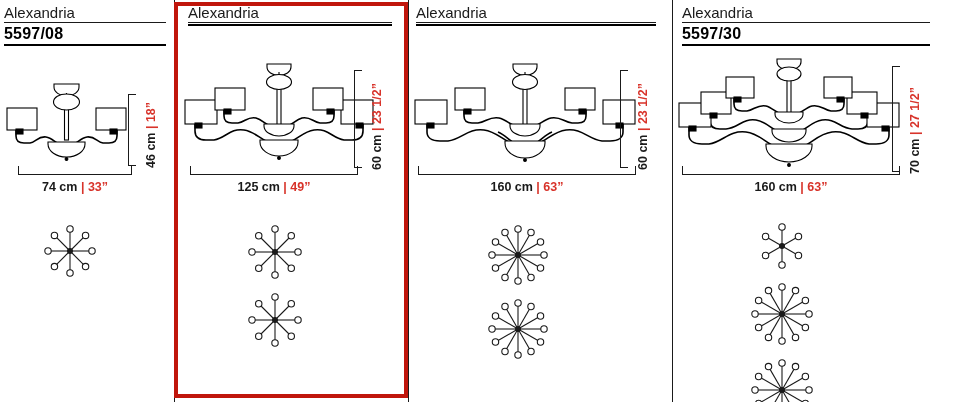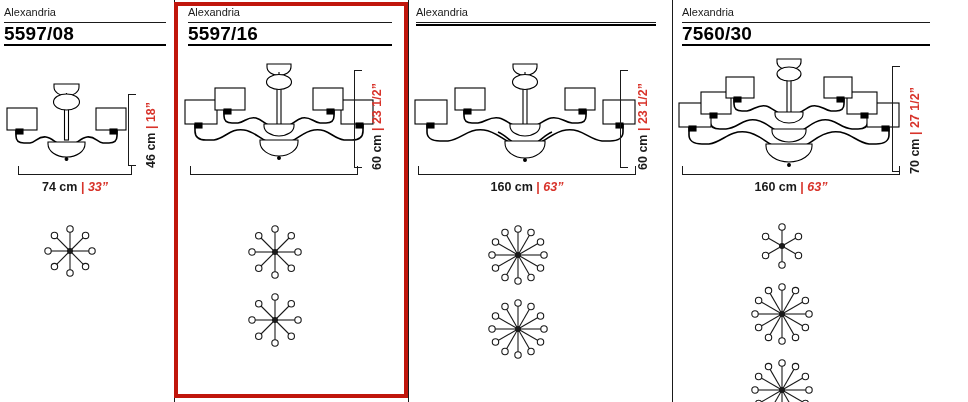--- a/index.html
+++ b/index.html
@@ -15,26 +15,26 @@
 
   
   .vrule{position:absolute;top:0;width:1px;height:402px;background:#1a1a1a;}
 
   
   .col{position:absolute;top:0;height:402px;}
 
   
   .hdr{position:absolute;left:0;top:4px;}
   .hdr .name{
-    font-size:11px;line-height:17px;color:#1a1a1a;font-weight:400;
+    font-size:15px;line-height:17px;color:#1a1a1a;font-weight:400;
     white-space:nowrap;
   }
   .hdr .rule{height:1px;background:#1a1a1a;margin-top:1px;}
   .hdr .code{
-    font-size:19px;line-height:19px;font-weight:700;color:#000;
+    font-size:16px;line-height:19px;font-weight:700;color:#000;
     letter-spacing:.2px;white-space:nowrap;margin-top:1px;
   }
   .hdr .rule2{height:1.6px;background:#000;margin-top:1px;}
 
   
   .highlight{
     position:absolute;
     border:4px solid #c0160c;
     box-sizing:border-box;
     pointer-events:none;
@@ -44,21 +44,21 @@
   .elev{position:absolute;}
   .elev svg{display:block;overflow:visible;}
 
   
   .dim-h{
     position:absolute;
     font-size:12.5px;font-weight:700;white-space:nowrap;
     color:#1a1a1a;
     text-align:center;
   }
-  .dim-h .in{color:#d8332a;font-style:italic;}
+  .dim-h .in{color:#d8332a;}
   .dim-h .sep{color:#d8332a;font-weight:700;}
 
   .dim-v{
     position:absolute;
     font-size:12.5px;font-weight:700;white-space:nowrap;
     color:#1a1a1a;
     transform-origin:0 0;
     transform:rotate(-90deg);
   }
   .dim-v .in{color:#d8332a;}
@@ -162,21 +162,20 @@
             <circle cx="29" cy="29" r="3" fill="#1a1a1a"></circle>
           </svg>
         </div>
       </div>
   </div>
 
   <div class="col" style="left:174px;width:234px">
     <div class="hdr" style="width:204px;left:14px">
       <div class="name">Alexandria</div>
       <div class="rule"></div>
-      <div class="code">5597/16</div>
       <div class="rule2"></div>
     </div>
 
     <div class="elev" style="left:10px;top:62px;width:190px;height:108px">
       <svg width="190" height="108" viewBox="0 0 190 108">
         <g fill="#fff" stroke="#000" stroke-width="1.1">
 
           <g fill="none" stroke-width="1.6">
             <path d="M95 82 C 78 82, 74 70, 60 68 C 46 66, 42 76, 30 78 L 22 78"></path>
             <path d="M95 82 C 112 82, 116 70, 130 68 C 144 66, 148 76, 160 78 L 168 78"></path>
@@ -214,20 +213,23 @@
         </g>
       </svg>
     </div>
 
     <div class="brk-v" style="left:180px;top:70px;height:98px"></div>
     <div class="dim-v" style="left:196px;top:170px">
       <span>60 cm</span><span class="sep"> | </span><span class="in">23 1/2”</span>
     </div>
 
     <div class="brk-h" style="left:16px;top:166px;width:168px"></div>
+    <div class="dim-h" style="left:10px;top:180px;width:180px">
+      <span>125 cm</span><span class="sep"> | </span><span class="in">49”</span>
+    </div>
 
     <div class="plan" style="left:56px;top:222px;width:90px">
         <div style="margin: 0px auto 8px; width: fit-content;">
           <svg width="60" height="60" viewBox="0 0 60 60">
             <line x1="30" y1="30" x2="30" y2="7" stroke="#1a1a1a" stroke-width="1.1"></line>
             <circle cx="30" cy="7" r="3.2" fill="#fff" stroke="#1a1a1a" stroke-width="1.1"></circle>
             <line x1="30" y1="30" x2="46.2634559672906" y2="13.736544032709407" stroke="#1a1a1a" stroke-width="1.1"></line>
             <circle cx="46.2634559672906" cy="13.736544032709407" r="3.2" fill="#fff" stroke="#1a1a1a" stroke-width="1.1"></circle>
             <line x1="30" y1="30" x2="53" y2="30" stroke="#1a1a1a" stroke-width="1.1"></line>
             <circle cx="53" cy="30" r="3.2" fill="#fff" stroke="#1a1a1a" stroke-width="1.1"></circle>
@@ -385,21 +387,21 @@
             <circle cx="33" cy="33" r="3" fill="#1a1a1a"></circle>
           </svg>
         </div>
       </div>
   </div>
 
   <div class="col" style="left:672px;width:296px">
     <div class="hdr" style="width:248px;left:10px">
       <div class="name">Alexandria</div>
       <div class="rule"></div>
-      <div class="code">7560/30</div>
+      <div class="code">5597/30</div>
       <div class="rule2"></div>
     </div>
 
     <div class="elev" style="left:6px;top:58px;width:222px;height:116px">
       <svg width="222" height="116" viewBox="0 0 222 116">
         <g fill="#fff" stroke="#000" stroke-width="1.1">
 
           <g fill="none" stroke-width="1.6">
             <path d="M111 92 C 92 92, 85 76, 68 74 C 51 72, 45 84, 31 86 L 24 86"></path>
             <path d="M111 92 C 130 92, 137 76, 154 74 C 171 72, 177 84, 191 86 L 198 86"></path>

